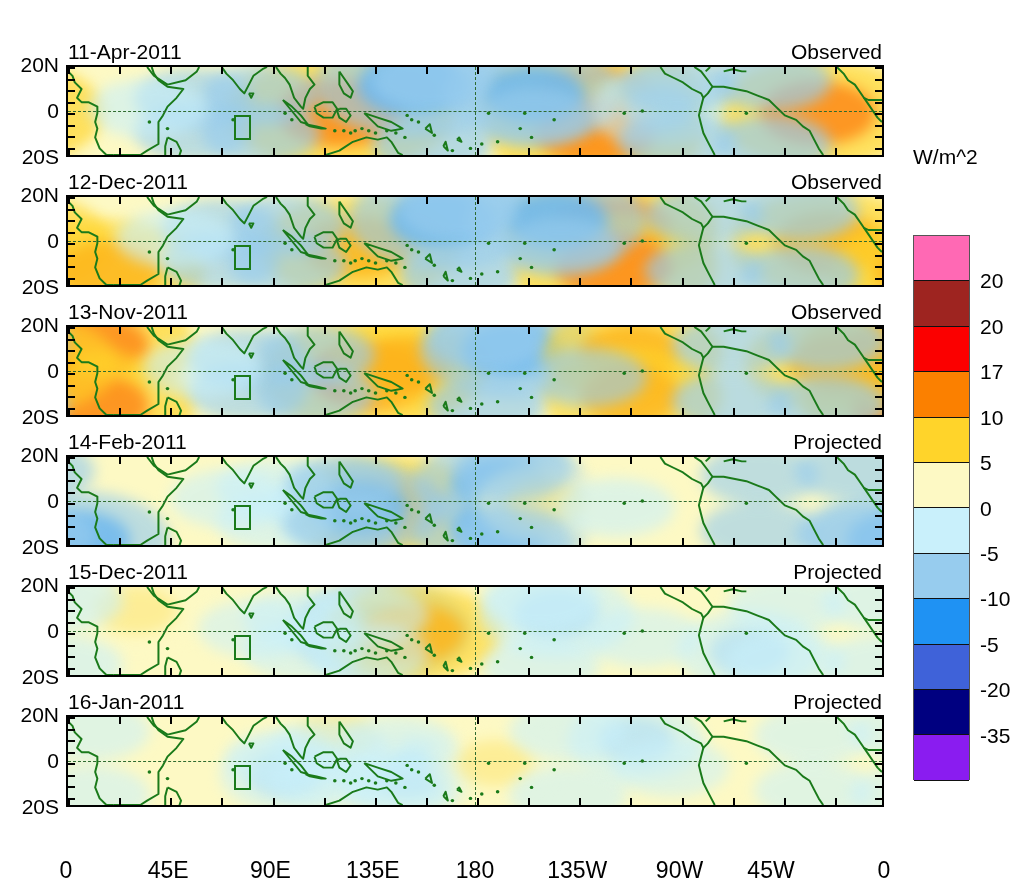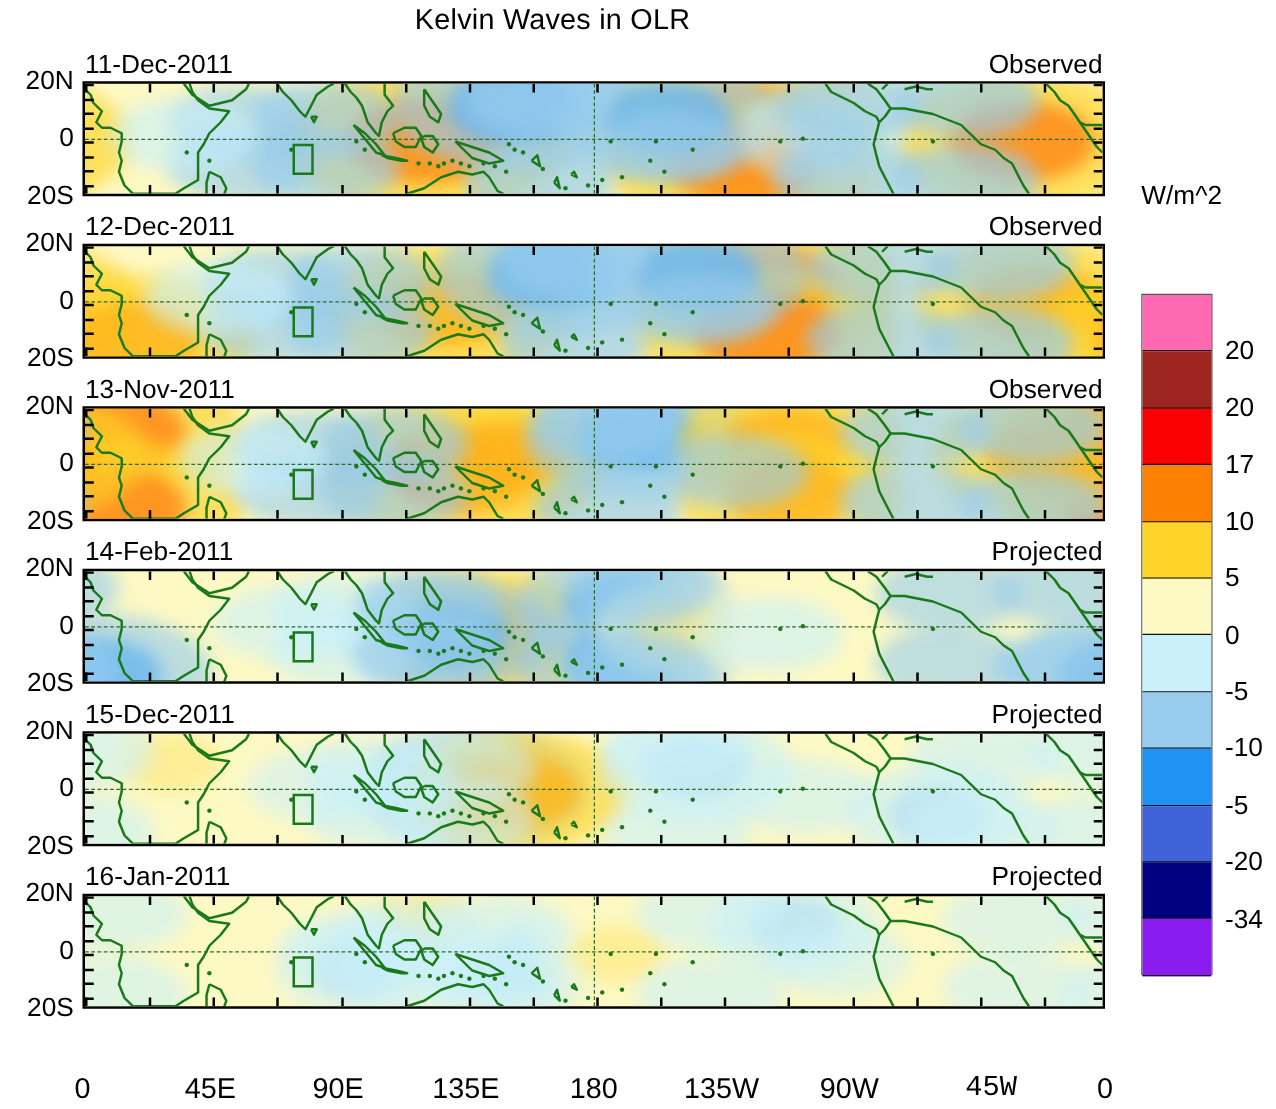--- a/index.html
+++ b/index.html
@@ -82,25 +82,24 @@
   .cb-lab{
     position:absolute;left:66px;font-size:21px;white-space:nowrap;
     transform:translateY(-50%);
   }
 </style>
 </head>
 <body>
 
 <div id="figure">
 
-  <div class="fig-title">Kelvin Waves in OLR</div>
 
   <div id="panels">
       <div class="panel" style="top: 65px; height: 92px;">
-        <div class="panel-date">11-Dec-2011</div>
+        <div class="panel-date">11-Apr-2011</div>
         <div class="panel-kind">Observed</div>
         <div class="ylab" style="top: 0px;">20N</div>
         <div class="ylab" style="top: 46px;">0</div>
         <div class="ylab" style="top: 92px;">20S</div>
         <div class="panel-map">
           <div class="field">
             <div class="blob" style="width: 125.881px; height: 67.39px; left: 209.726px; top: 12.305px; background: rgb(251, 0, 0); opacity: 0.95;"></div>
             <div class="blob" style="width: 226.586px; height: 114.563px; left: 159.374px; top: -11.2815px; background: rgb(255, 212, 42); opacity: 0.7;"></div>
             <div class="blob" style="width: 110.884px; height: 61.18px; left: 289.936px; top: -12.19px; background: rgb(31, 146, 243); opacity: 0.861765;"></div>
             <div class="blob" style="width: 199.592px; height: 104.006px; left: 245.582px; top: -33.603px; background: rgb(151, 204, 238); opacity: 0.655882;"></div>
@@ -991,21 +990,21 @@
     </div>
 
   <div id="xaxis">
       <div class="xlab" style="left: 0px;">0</div>
       <div class="xlab" style="left: 102.25px;">45E</div>
       <div class="xlab" style="left: 204.5px;">90E</div>
       <div class="xlab" style="left: 306.75px;">135E</div>
       <div class="xlab" style="left: 409px;">180</div>
       <div class="xlab" style="left: 511.25px;">135W</div>
       <div class="xlab" style="left: 613.5px;">90W</div>
-      <div class="xlab" style="left: 727px; font-family: Liberation Mono, monospace;">45W</div>
+      <div class="xlab" style="left: 705px;">45W</div>
       <div class="xlab" style="left: 818px;">0</div>
     </div>
 
   <div id="cbar-units">W/m^2</div>
   <div id="cbar">
       <div class="cb-band" style="height: 45.4167px; background: rgb(255, 105, 180);"></div>
       <div class="cb-band" style="height: 45.4167px; background: rgb(158, 36, 32);"></div>
       <div class="cb-band" style="height: 45.4167px; background: rgb(251, 0, 0);"></div>
       <div class="cb-band" style="height: 45.4167px; background: rgb(251, 128, 0);"></div>
       <div class="cb-band" style="height: 45.4167px; background: rgb(255, 212, 42);"></div>
@@ -1019,16 +1018,16 @@
       <div class="cb-lab" style="top: 45.4167px;">20</div>
       <div class="cb-lab" style="top: 90.8333px;">20</div>
       <div class="cb-lab" style="top: 136.25px;">17</div>
       <div class="cb-lab" style="top: 181.667px;">10</div>
       <div class="cb-lab" style="top: 227.083px;">5</div>
       <div class="cb-lab" style="top: 272.5px;">0</div>
       <div class="cb-lab" style="top: 317.917px;">-5</div>
       <div class="cb-lab" style="top: 363.333px;">-10</div>
       <div class="cb-lab" style="top: 408.75px;">-5</div>
       <div class="cb-lab" style="top: 454.167px;">-20</div>
-      <div class="cb-lab" style="top: 499.583px;">-34</div>
+      <div class="cb-lab" style="top: 499.583px;">-35</div>
     </div>
 
 </div>
 
 </body></html>

